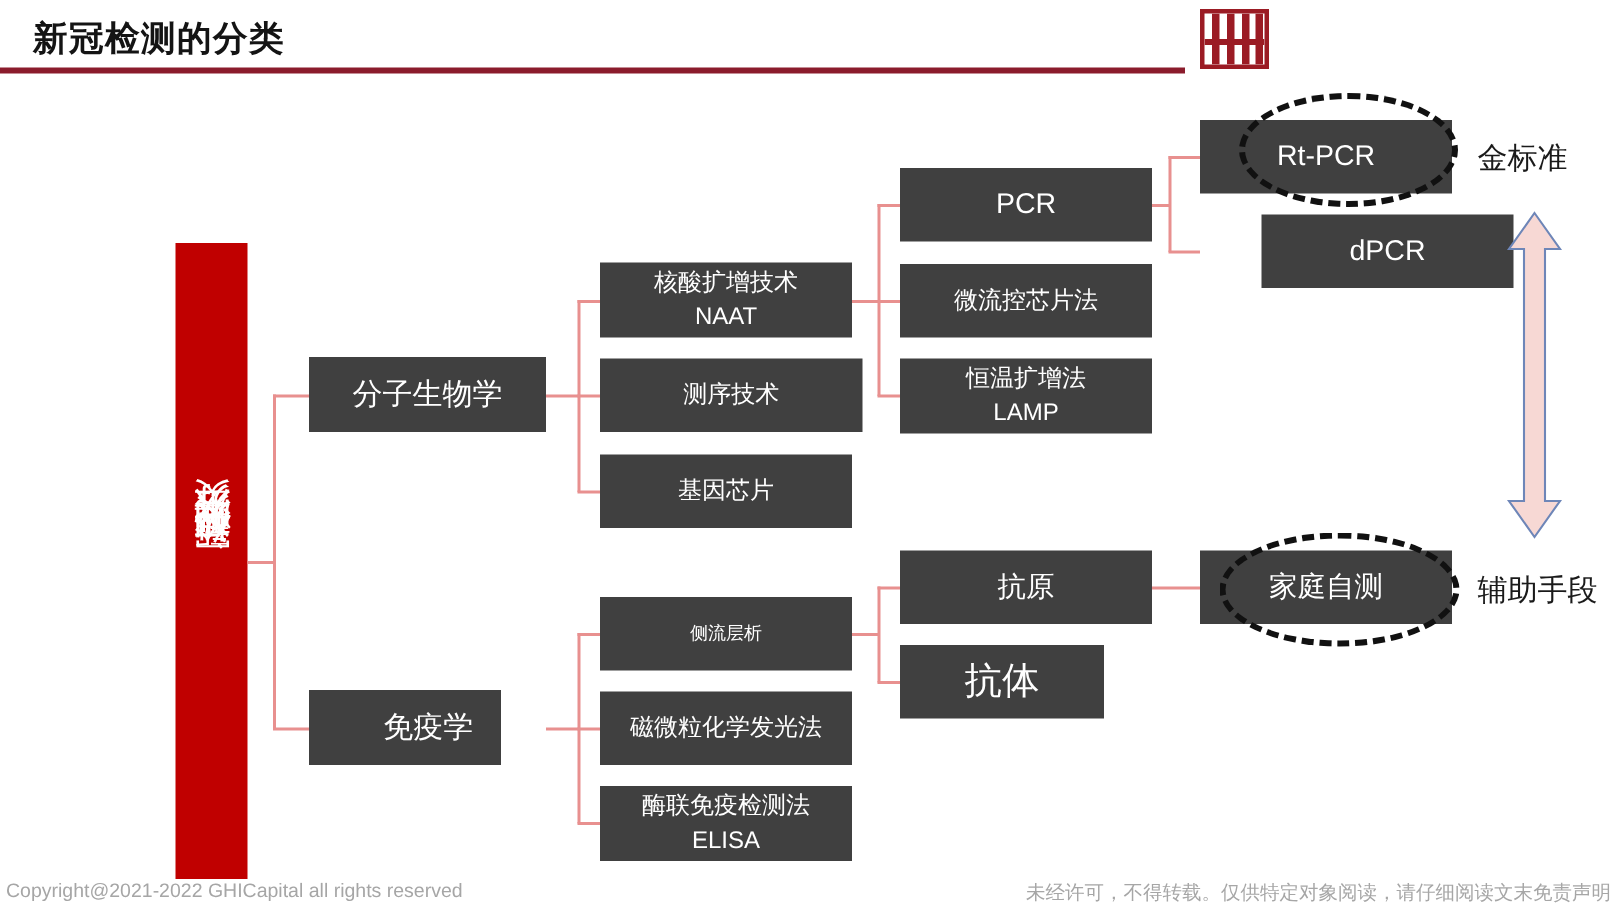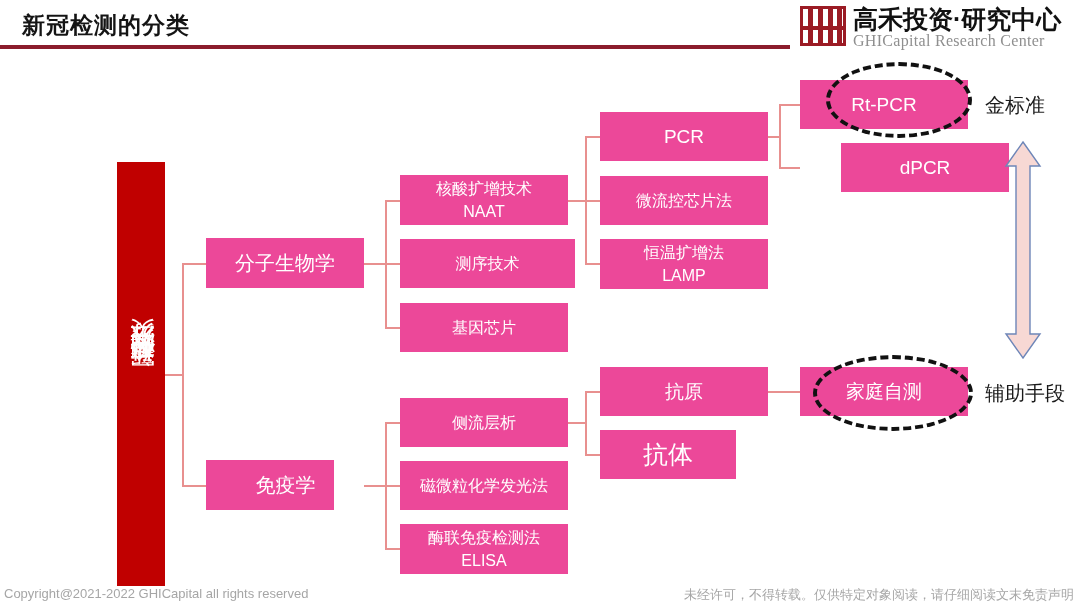--- a/index.html
+++ b/index.html
@@ -85,21 +85,21 @@
     font-size: 16px;
     color: #8f8f8f;
     line-height: 18px;
     letter-spacing: 0.3px;
     white-space: nowrap;
   }
 
   
   .node {
     position: absolute;
-    background: #ec4899;
+    background: #404040;
     color: #ffffff;
     display: flex;
     flex-direction: column;
     align-items: center;
     justify-content: center;
     text-align: center;
     box-sizing: border-box;
     line-height: 1.45;
   }
   .node .l1 { display: block; }
@@ -173,24 +173,20 @@
 <div class="title-rule"></div>
 
 <div class="logo-wrap">
   <div class="logo-mark">
     <span></span>
       <span></span>
       <span></span>
       <span></span>
     <div class="crossbar"></div>
   </div>
-  <div>
-    <div class="logo-cn">高禾投资·研究中心</div>
-    <div class="logo-en">GHICapital Research Center</div>
-  </div>
 </div>
 
 <div class="root-node" style="left:117px; top:162px; width:48px; height:424px;">
   <span class="vtext">新冠检测的方法分类</span>
 </div>
 
 <div class="conn conn-h" style="left:165px; top:374px; width:18px;"></div>
 <div class="conn conn-v" style="left:182px; top:263px; height:223px;"></div>
 <div class="conn conn-h" style="left:182px; top:263px; width:24px;"></div>
 <div class="conn conn-h" style="left:182px; top:485px; width:24px;"></div>
@@ -217,21 +213,21 @@
 <div class="node" style="left:400px; top:175px; width:168px; height:50px; font-size:16px;text-align:right;">
   <span class="l1">核酸扩增技术</span>
   <span class="l2">NAAT</span>
 </div>
 <div class="node" style="left:400px; top:239px; width:175px; height:49px; font-size:16px;">
   <span class="l1">测序技术</span>
 </div>
 <div class="node" style="left:400px; top:303px; width:168px; height:49px; font-size:16px;">
   <span class="l1">基因芯片</span>
 </div>
-<div class="node" style="left:400px; top:398px; width:168px; height:49px; font-size:16px;">
+<div class="node" style="left:400px; top:398px; width:168px; height:49px; font-size:12px;">
   <span class="l1">侧流层析</span>
 </div>
 <div class="node" style="left:400px; top:461px; width:168px; height:49px; font-size:16px;">
   <span class="l1">磁微粒化学发光法</span>
 </div>
 <div class="node" style="left:400px; top:524px; width:168px; height:50px; font-size:16px;">
   <span class="l1">酶联免疫检测法</span>
   <span class="l2">ELISA</span>
 </div>
 

